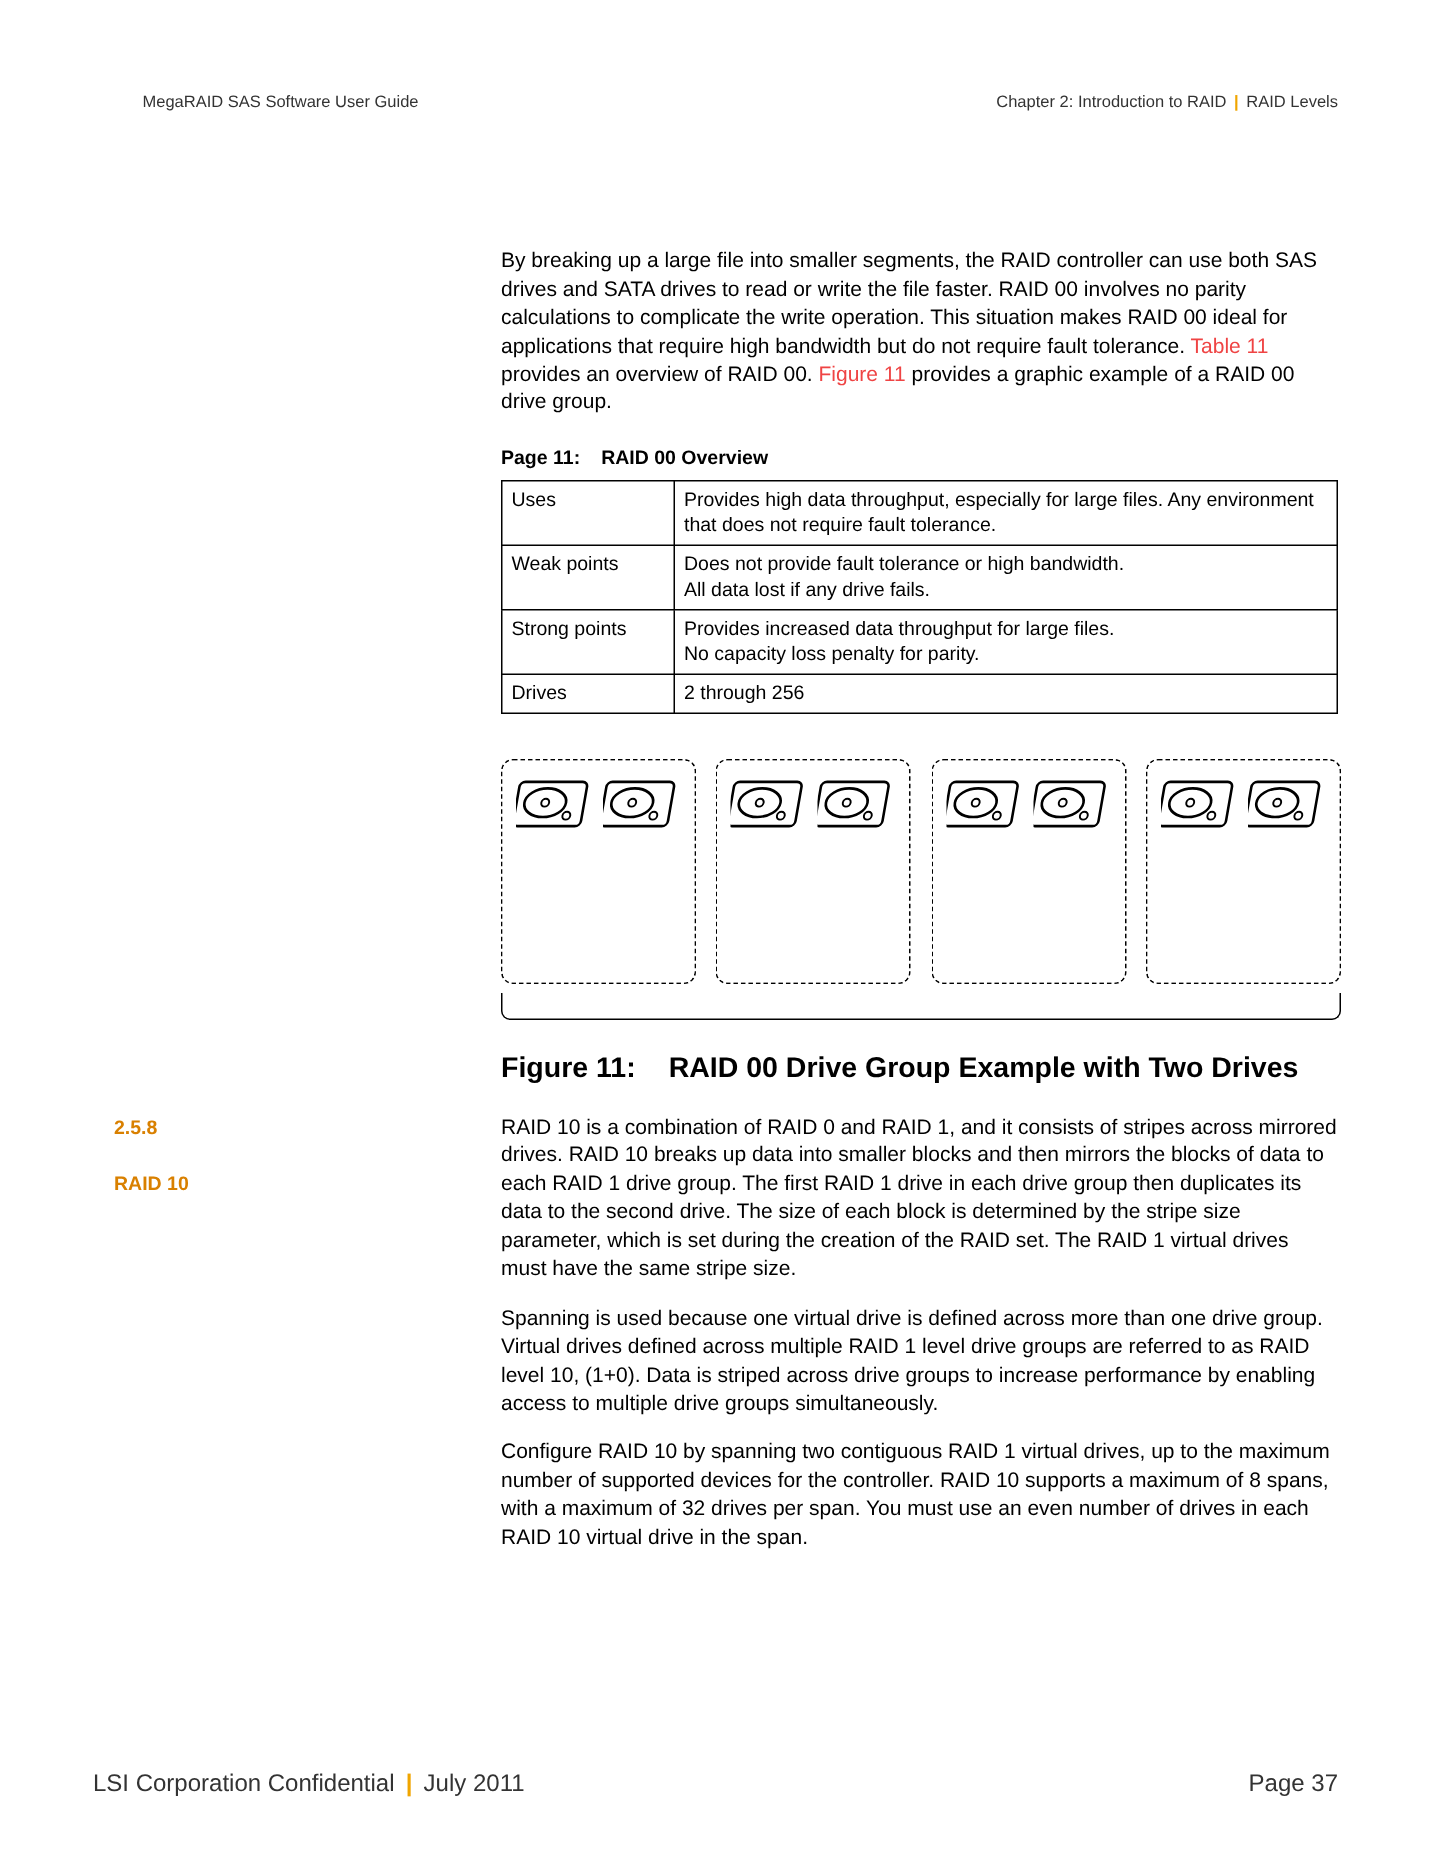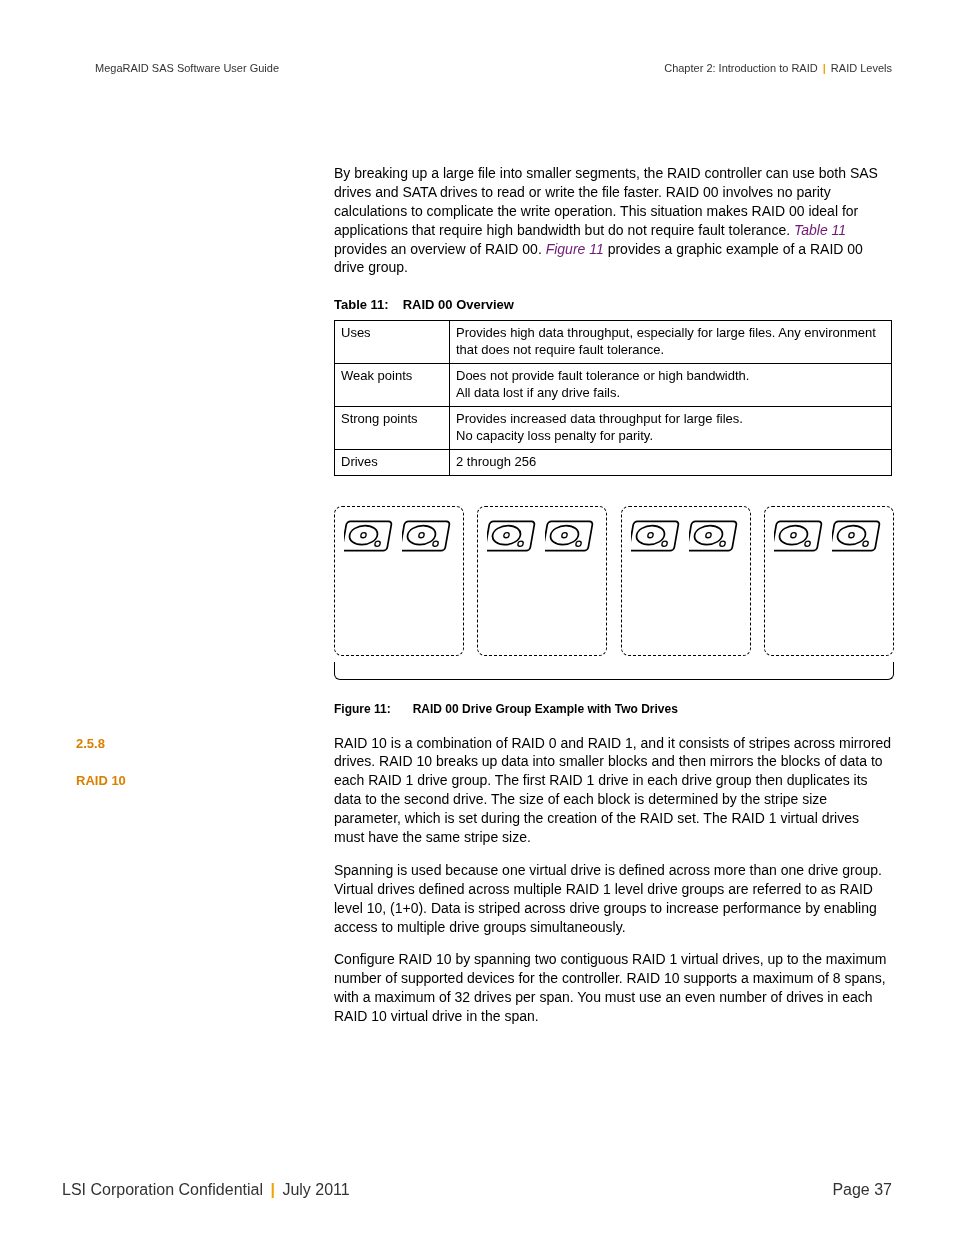--- a/index.html
+++ b/index.html
@@ -10,31 +10,31 @@
     background: #fff;
     width: 954px;
     height: 1235px;
     position: relative;
     padding: 62px 62px 0 62px;
   }
   .hdr { display: flex; justify-content: space-between; font-size: 11px; color: #333; margin-bottom: 90px; padding-left: 33px; }
   .hdr .sep { color: #f0a500; font-weight: bold; padding: 0 2px; }
   .content { margin-left: 272px; }
   .para { font-size: 14px; line-height: 1.35; margin-bottom: 14px; }
-  .link { color: #701a75; font-style: italic; }
+  .link { color: #ef4444; }
   .tbl-caption { font-size: 13px; font-weight: bold; margin: 20px 0 8px 0; }
   .tbl-caption .num { margin-right: 14px; }
   table.ov { border-collapse: collapse; width: 100%; font-size: 13px; margin-bottom: 30px; }
   table.ov td { border: 1px solid #000; padding: 4px 6px; vertical-align: top; line-height: 1.3; }
   table.ov td:first-child { width: 115px; margin-left: 17px; }
   .diagram { width: 560px; margin: 0 auto 20px auto; }
   .groups-row { display: flex; justify-content: space-between; }
   .grp { width: 130px; height: 150px; border: 1.5px dashed #000; border-radius: 8px; position: relative; display: flex; justify-content: center; gap: 6px; padding-top: 10px; }
   .span-bar { border: 1px solid #000; border-top: none; height: 18px; margin-top: 6px; border-radius: 0 0 6px 6px; }
-  .fig-caption { font-size: 12px; font-weight: bold; margin: 22px 0 18px 0; }
+  .fig-caption { font-size: 19px; font-weight: bold; margin: 22px 0 18px 0; }
   .fig-caption .num { margin-right: 22px; }
   .sec-left { position: absolute; left: 76px; color: #d98000; font-weight: bold; font-size: 13px; display: flex; gap: 22px; flex-direction: column; }
   .footer { position: absolute; left: 62px; right: 62px; bottom: 36px; display: flex; justify-content: space-between; font-size: 16px; color: #333; }
   .footer .sep { color: #f0a500; font-weight: bold; padding: 0 3px; }
   svg.drive { width: 52px; height: 38px; }
 </style>
 </head>
 <body>
 
 <div class="hdr">
@@ -46,21 +46,21 @@
   </div>
 </div>
 
 <div class="content">
 
   <p class="para">
     <span>By breaking up a large file into smaller segments, the RAID controller can use both SAS drives and SATA drives to read or write the file faster. RAID 00 involves no parity calculations to complicate the write operation. This situation makes RAID 00 ideal for applications that require high bandwidth but do not require fault tolerance. </span><span class="link">Table 11</span><span> provides an overview of RAID 00. </span><span class="link">Figure 11</span><span> provides a graphic example of a RAID 00 drive group.</span>
   </p>
 
   <div class="tbl-caption">
-    <span class="num">Table 11:</span><span>RAID 00 Overview</span>
+    <span class="num">Page 11:</span><span>RAID 00 Overview</span>
   </div>
 
   <table class="ov">
     <tbody>
         <tr>
       <td>Uses</td>
       <td style="white-space:pre-line">Provides high data throughput, especially for large files. Any environment that does not require fault tolerance.</td>
     </tr>
     <tr>
       <td>Weak points</td>

